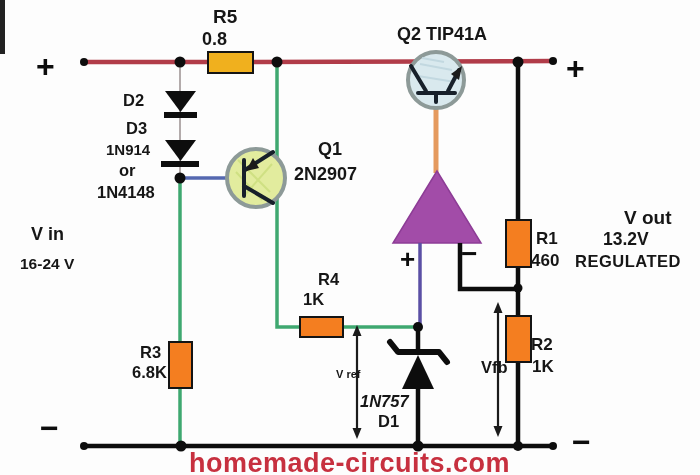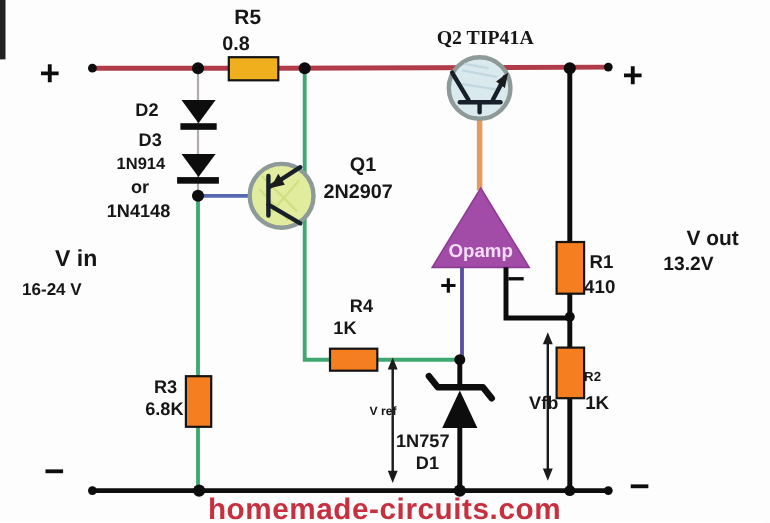--- a/index.html
+++ b/index.html
@@ -139,52 +139,52 @@
   </svg>
 
   <div class="sign" style="left:36px;top:48px;font-size:32px;">+</div>
   <div class="sign" style="left:40px;top:410px;font-size:32px;">−</div>
   <div class="sign" style="left:566px;top:50px;font-size:32px;">+</div>
   <div class="sign" style="left:572px;top:424px;font-size:32px;">−</div>
 
   <div class="lbl" style="left:213px;top:7px;font-size:19px;">R5</div>
   <div class="lbl" style="left:202px;top:30px;font-size:18px;">0.8</div>
 
-  <div class="lbl" style="left:397px;top:25px;font-size:18px;font-family:Liberation Serif, serif;">Q2 TIP41A</div>
+  <div class="lbl" style="left:397px;top:25px;font-size:18px;">Q2 TIP41A</div>
 
   <div class="lbl" style="left:123px;top:92px;font-size:16.5px;">D2</div>
   <div class="lbl" style="left:126px;top:120px;font-size:16.5px;">D3</div>
   <div class="lbl" style="left:106px;top:142px;font-size:15px;">1N914</div>
   <div class="lbl" style="left:119px;top:162px;font-size:16.5px;">or</div>
   <div class="lbl" style="left:97px;top:184px;font-size:16.5px;">1N4148</div>
 
   <div class="lbl" style="left:318px;top:140px;font-size:18px;">Q1</div>
   <div class="lbl" style="left:294px;top:165px;font-size:18px;">2N2907</div>
 
-  <div class="lbl" style="left:31px;top:225px;font-size:21px;margin-left:19px;">V in</div>
+  <div class="lbl" style="left:31px;top:225px;font-size:18px;">V in</div>
   <div class="lbl" style="left:20px;top:256px;font-size:15.5px;">16-24 V</div>
 
   <div class="lbl" style="left:140px;top:344px;font-size:16.5px;text-align:center;">R3</div>
   <div class="lbl" style="left:132px;top:364px;font-size:16.5px;">6.8K</div>
 
   <div class="lbl" style="left:318px;top:271px;font-size:16.5px;">R4</div>
   <div class="lbl" style="left:303px;top:291px;font-size:16.5px;">1K</div>
 
-  <div class="opamp-text" style="left:397px;top:220px;width:80px;">Opamp</div>
   <div class="sign" style="left:400px;top:244px;font-size:26px;">+</div>
   <div class="sign" style="left:461px;top:238px;font-size:28px;">−</div>
 
   <div class="lbl" style="left:336px;top:369px;font-size:11px;">V ref</div>
-  <div class="lbl" style="left:360px;top:393px;font-size:16.5px;">1N757</div>
+  <div class="lbl" style="left:360px;top:393px;font-size:16.5px;font-style:italic;">1N757</div>
   <div class="lbl" style="left:378px;top:413px;font-size:16.5px;">D1</div>
 
   <div class="lbl" style="left:481px;top:359px;font-size:16.5px;">Vfb</div>
 
   <div class="lbl" style="left:536px;top:230px;font-size:17px;">R1</div>
-  <div class="lbl" style="left:531px;top:252px;font-size:17px;">410</div>
-  <div class="lbl" style="left:531px;top:336px;font-size:12px;">R2</div>
+  <div class="lbl" style="left:531px;top:252px;font-size:17px;">460</div>
+  <div class="lbl" style="left:531px;top:336px;font-size:17px;">R2</div>
   <div class="lbl" style="left:532px;top:358px;font-size:17px;">1K</div>
 
   <div class="lbl" style="left:608px;top:208px;font-size:19px;margin-left:16px;">V out</div>
   <div class="lbl" style="left:603px;top:230px;font-size:17.5px;">13.2V</div>
+  <div class="lbl" style="left:575px;top:253px;font-size:16.5px;letter-spacing:.5px;">REGULATED</div>
 
   <div class="footer-brand" style="left:189px;top:448px;">homemade-circuits.com</div>
 </div>
 
 </body></html>

